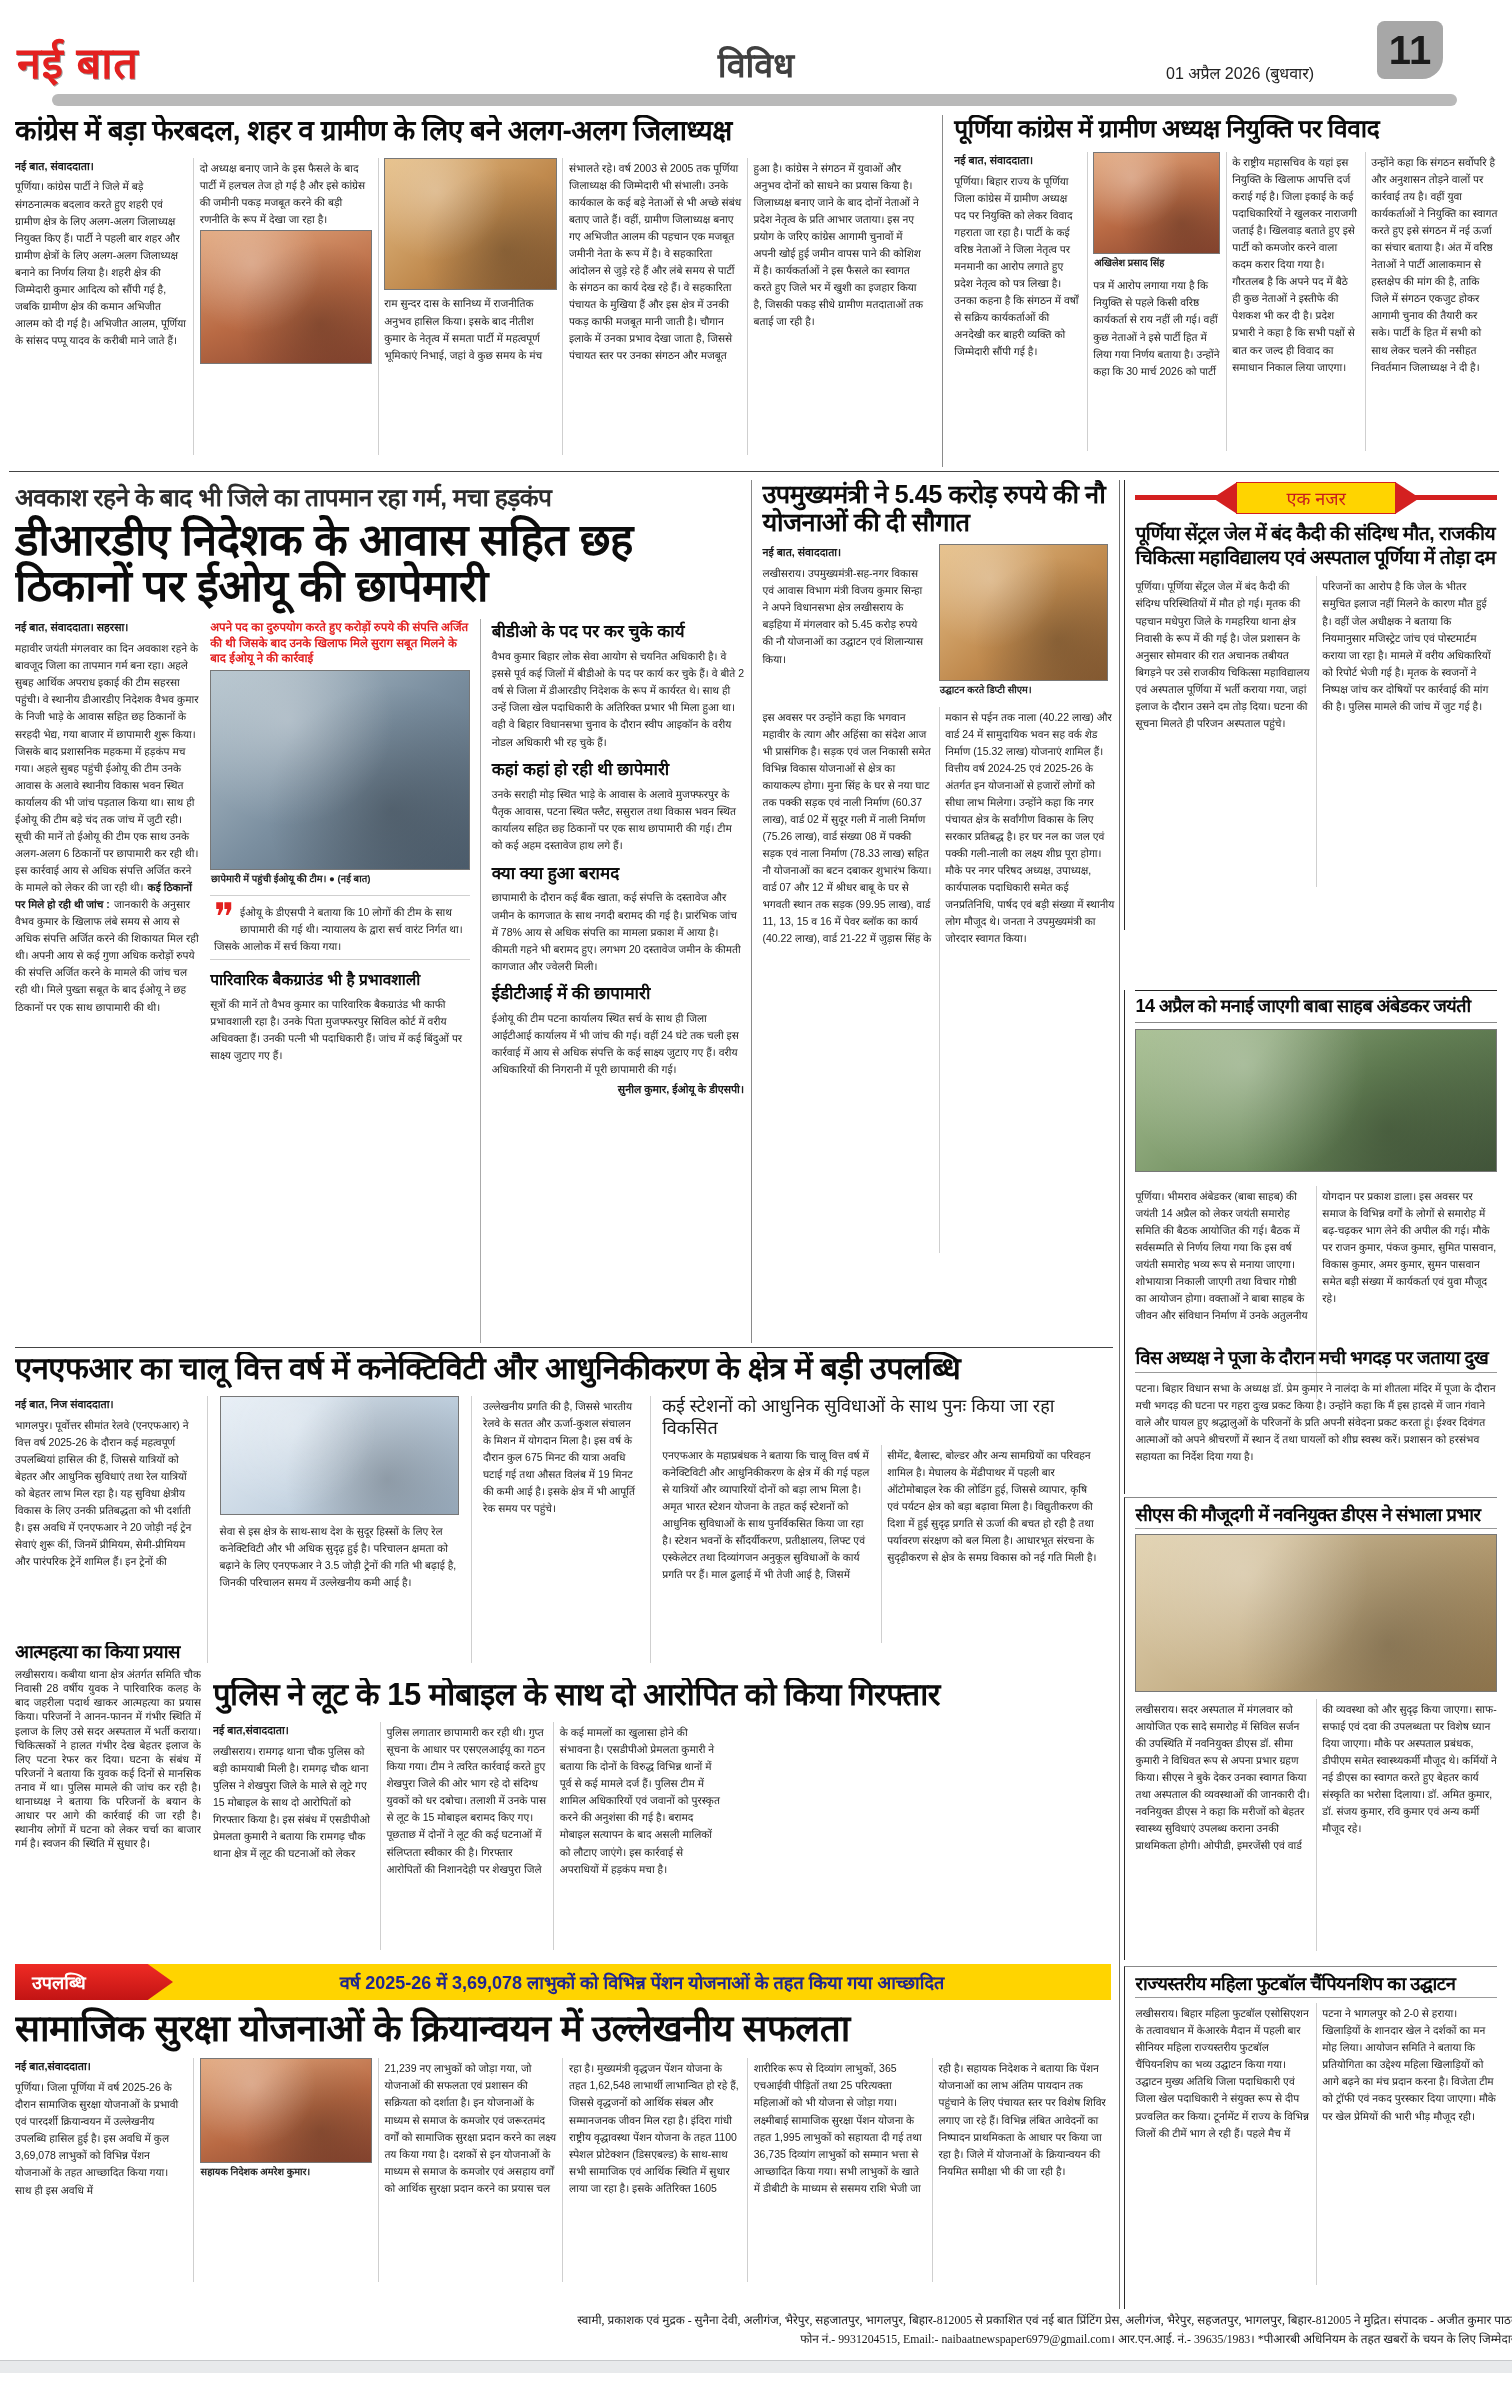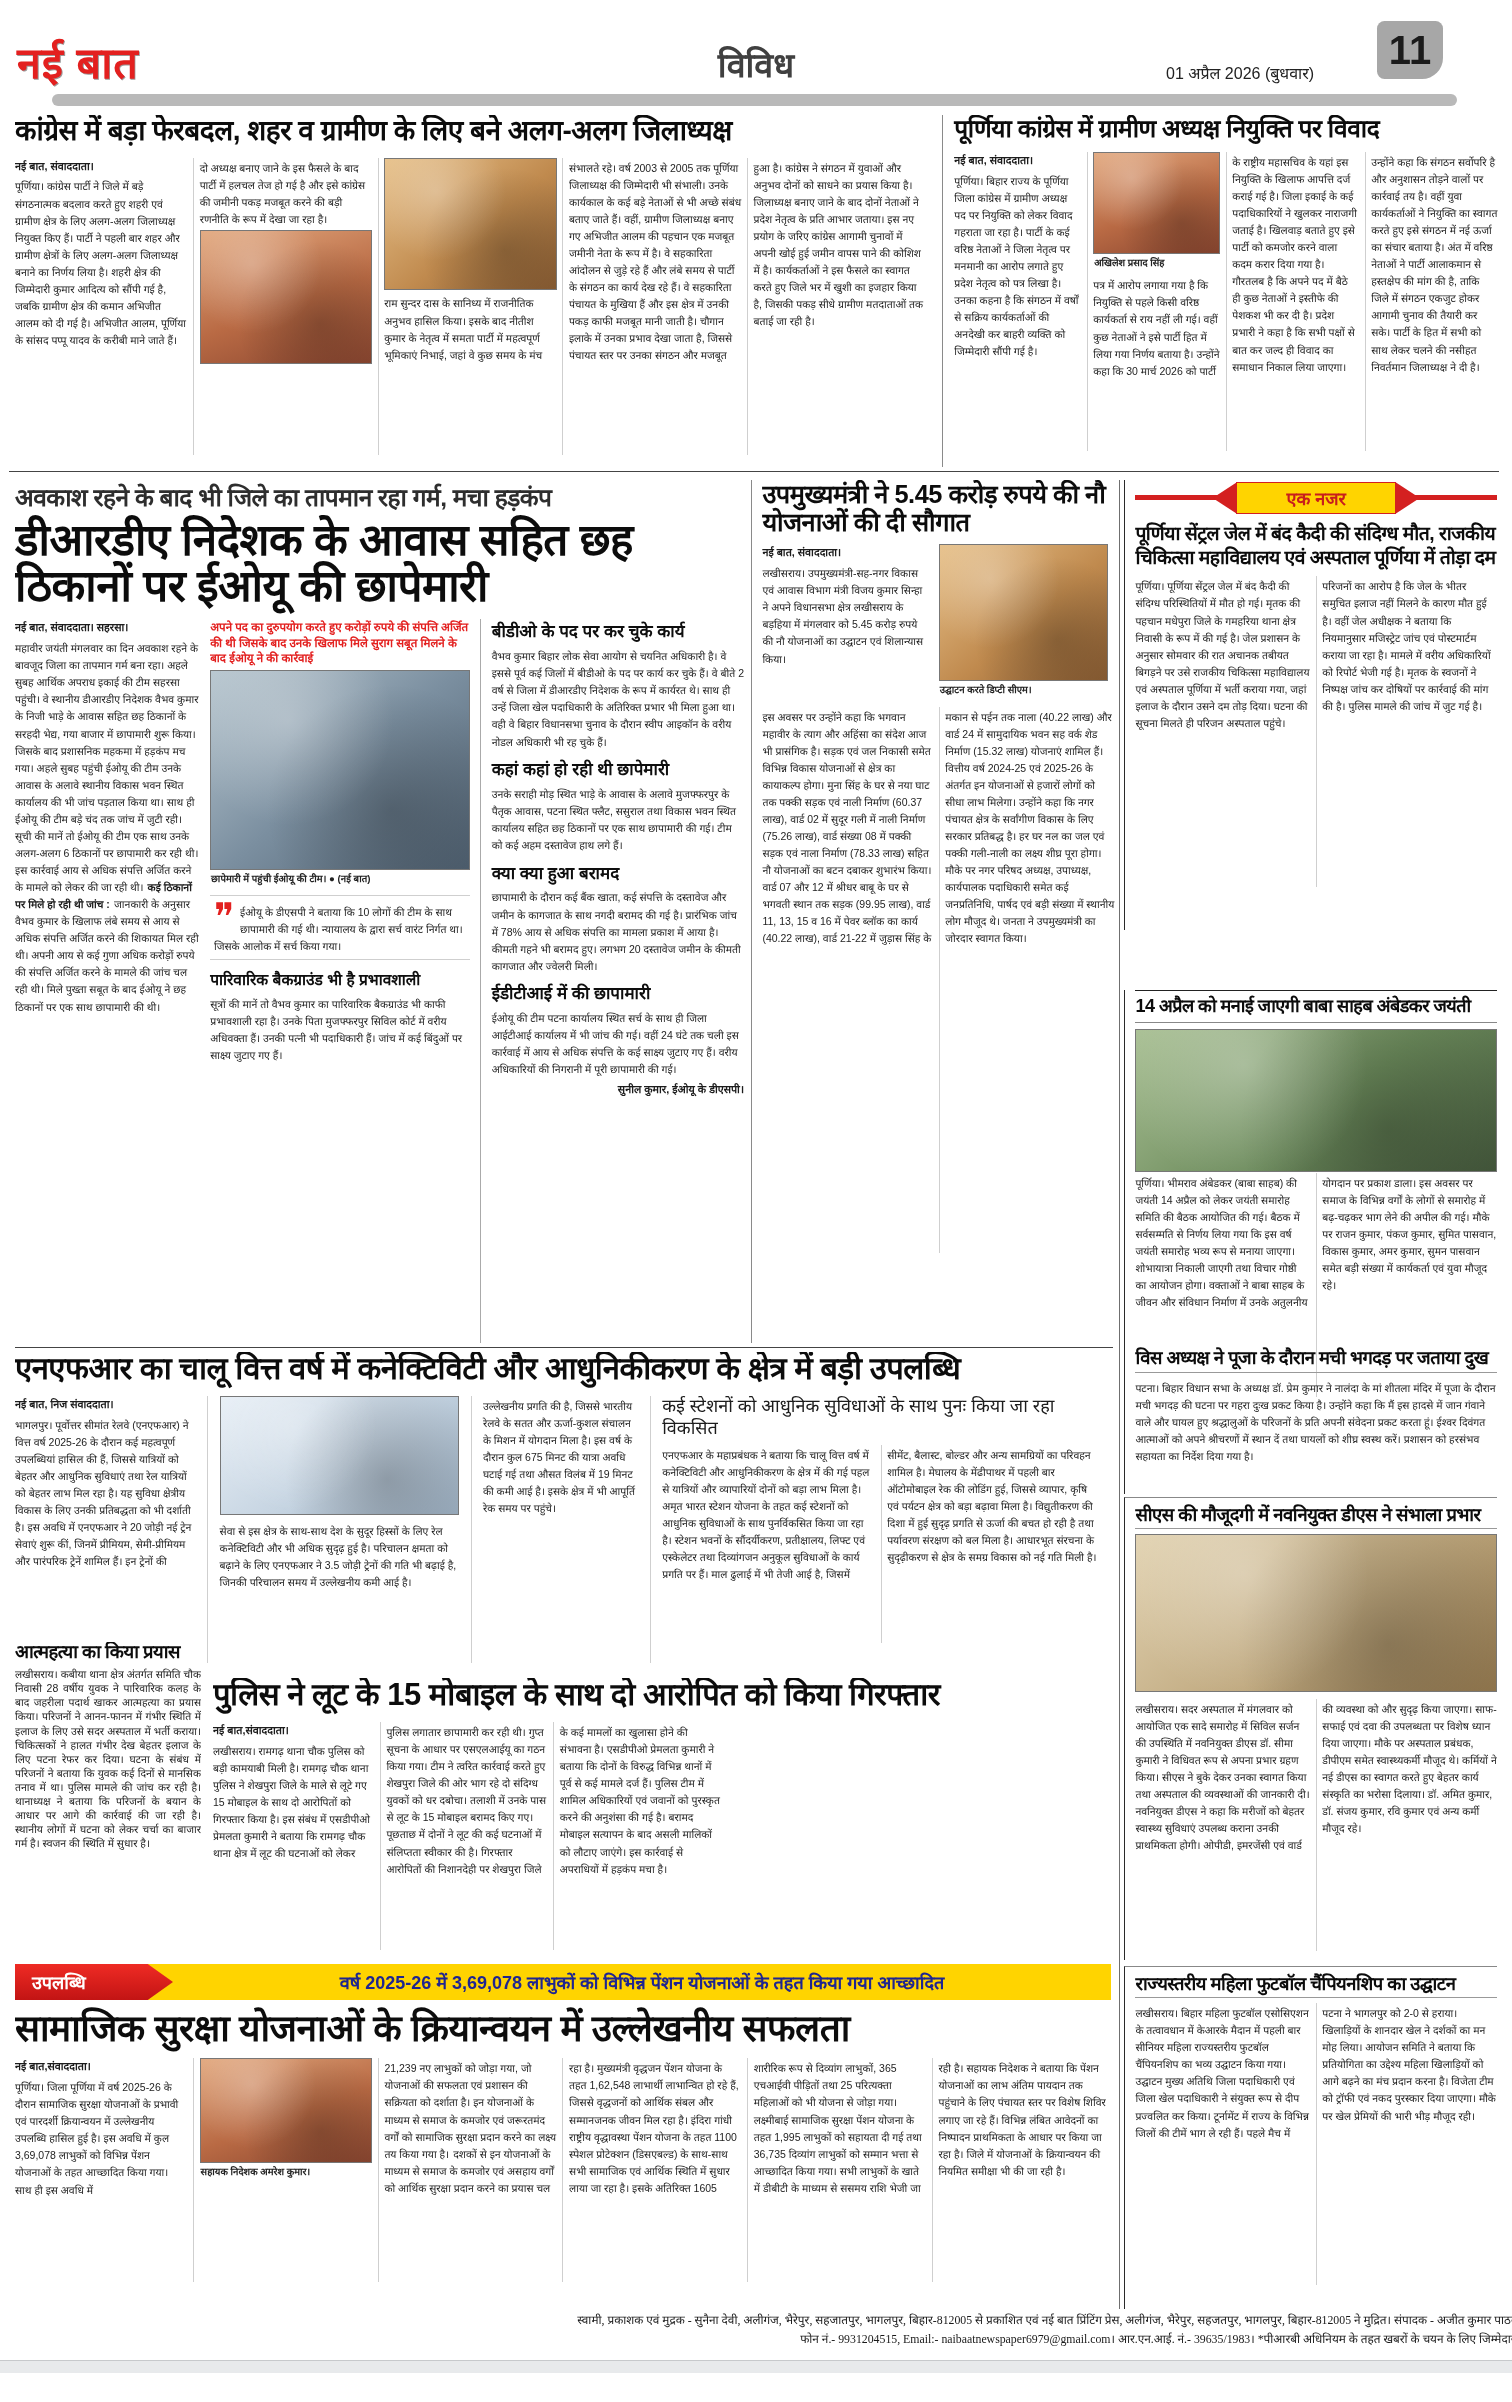--- a/index.html
+++ b/index.html
@@ -67,29 +67,29 @@
   .dcm-row { display:flex; gap:8.5px; margin-top:7.5px; }
   .dcm-row .txt { width:168px; }
   .dcm-row .pic { width:169px; }
   .art-dcm .bodyarea { margin-top:7.5px; height:546px; }
 
   
   .rail { border-left:1.9px solid #2a2a2a; padding-left:10.4px; }
   .eknajar { left:1124px; top:480px; width:373px; height:450px; }
   .badge-row { position:relative; height:36px; margin-bottom:5.6px; }
   .badge-row .line { position:absolute; left:0; right:0; top:15px; height:4.7px; background:#d42020; }
-  .badge { position:absolute; left:50%; transform:translateX(-50%); top:1.9px; width:160px; height:32px; background:#ffd400; border:0.9px solid #d42020; display:flex; align-items:center; justify-content:center; font-size:18px; font-weight:bold; color:#c81d1d; }
+  .badge { position:absolute; left:50%; transform:translateX(-50%); top:1.9px; width:160px; height:32px; background:#ffd400; border:0.9px solid #d42020; display:flex; align-items:center; justify-content:center; font-size:18px; font-weight:normal; color:#c81d1d; }
   .badge::before, .badge::after { content:""; position:absolute; top:-0.9px; width:24.5px; height:32px; background:#d42020; }
   .badge::before { left:-24.5px; clip-path:polygon(100% 0,100% 100%,0 50%); }
   .badge::after { right:-24.5px; clip-path:polygon(0 0,0 100%,100% 50%); }
   .eknajar .hl { font-size:19.3px; line-height:1.25; margin-bottom:6.6px; }
   .eknajar .bodyarea { height:311px; }
   .ambedkar { left:1124px; top:990px; width:373px; height:409px; }
   .ambedkar .hl { font-size:18px; line-height:1.2; border-top:1.9px solid #222; border-bottom:0.9px solid #888; padding:4.7px 0; }
-  .ambedkar .bodyarea { margin-top:1px; height:224px; }
+  .ambedkar .bodyarea { margin-top:14px; height:224px; }
   .vis { left:1124px; top:1347px; width:373px; height:147px; }
   .vis .hl, .cs .hl, .fb .hl { font-size:18.4px; line-height:1.2; margin-bottom:4.7px; border-bottom:0.9px solid #999; padding-bottom:2.8px; }
   .vis .bodyarea { height:111px; }
   .cs { left:1124px; top:1497px; width:373px; height:463px; border-top:0.9px solid #888; padding-top:5.6px; }
   .cs .bodyarea { margin-top:6.6px; height:252px; }
   .fb { left:1124px; top:1966px; width:373px; height:343px; border-top:0.9px solid #888; padding-top:5.6px; }
   .fb .bodyarea { height:282px; }
 
   
   .art-nfr { left:15px; top:1352px; width:1096px; height:324px; }

